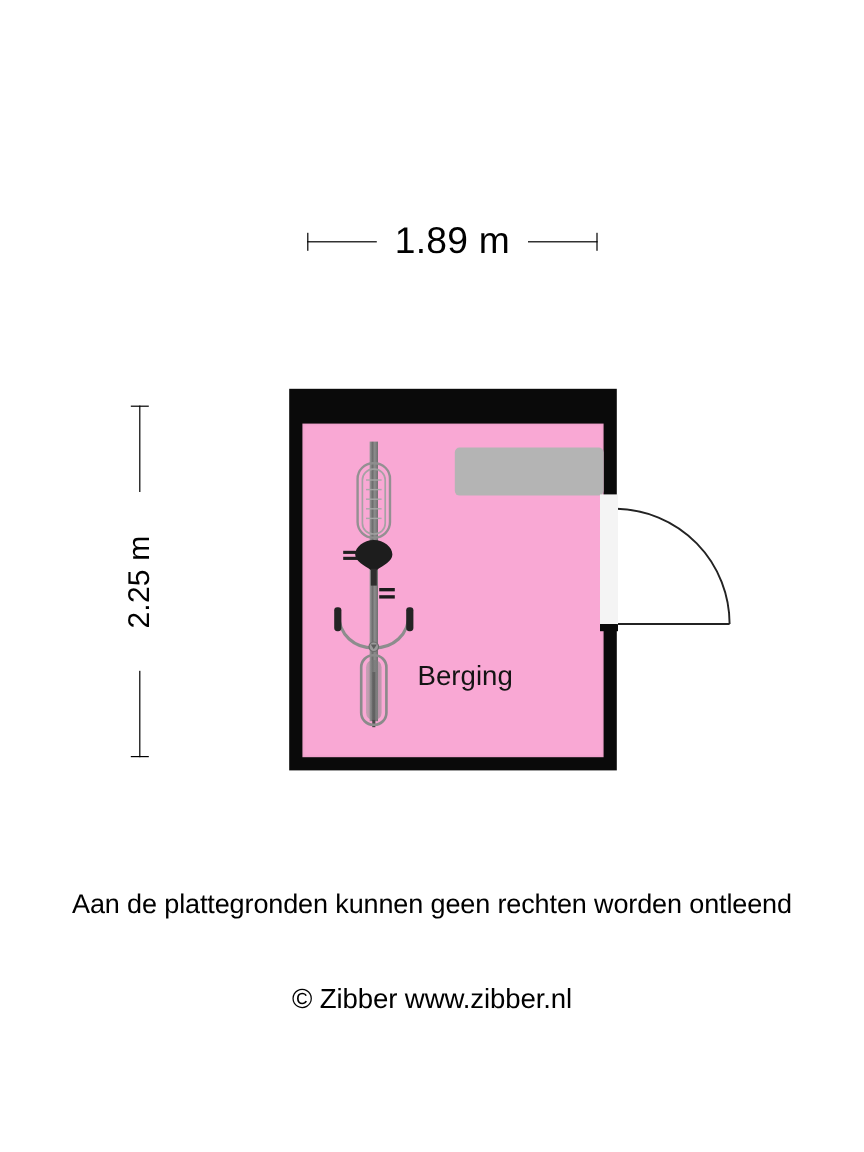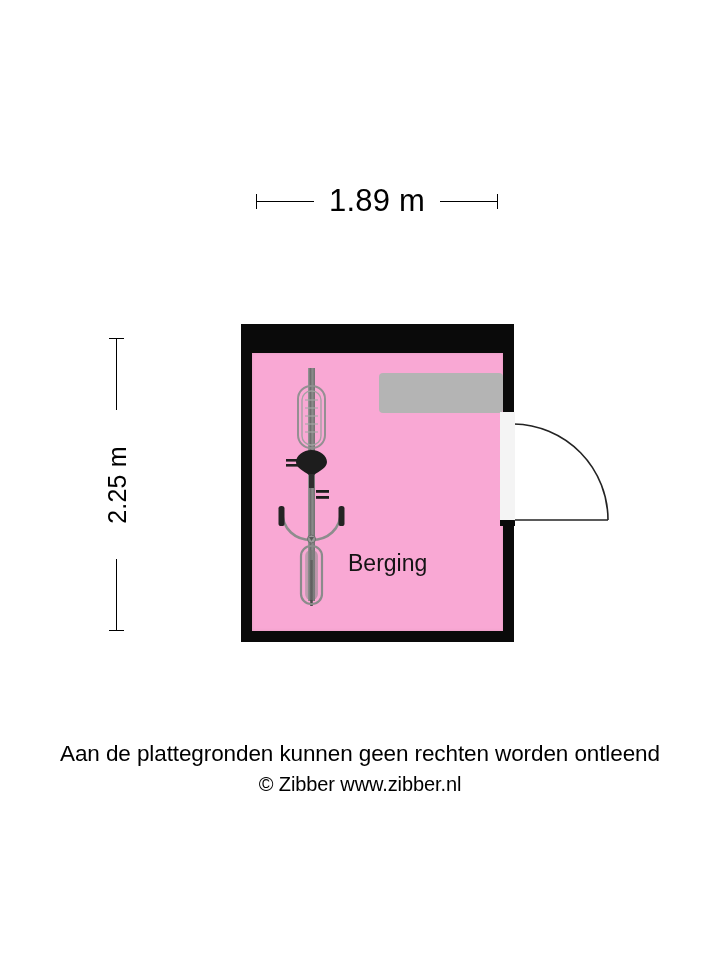--- a/index.html
+++ b/index.html
@@ -180,24 +180,25 @@
     width: 720px;
     text-align: center;
   }
   #footer .line1 {
     font-size: 22.5px;
     line-height: 31px;
     letter-spacing: -0.1px;
     white-space: nowrap;
   }
   #footer .line2 {
-    font-size: 20px;
+    font-size: 23px;
     line-height: 31px;
     letter-spacing: -0.1px;
     white-space: nowrap;
+    margin-top: 48px;
   }
 </style>
 </head>
 <body>
 
 <div id="plan-stage">
 
   <div id="dim-top">
     <div class="tick start"></div>
     <div class="rule left"></div>

